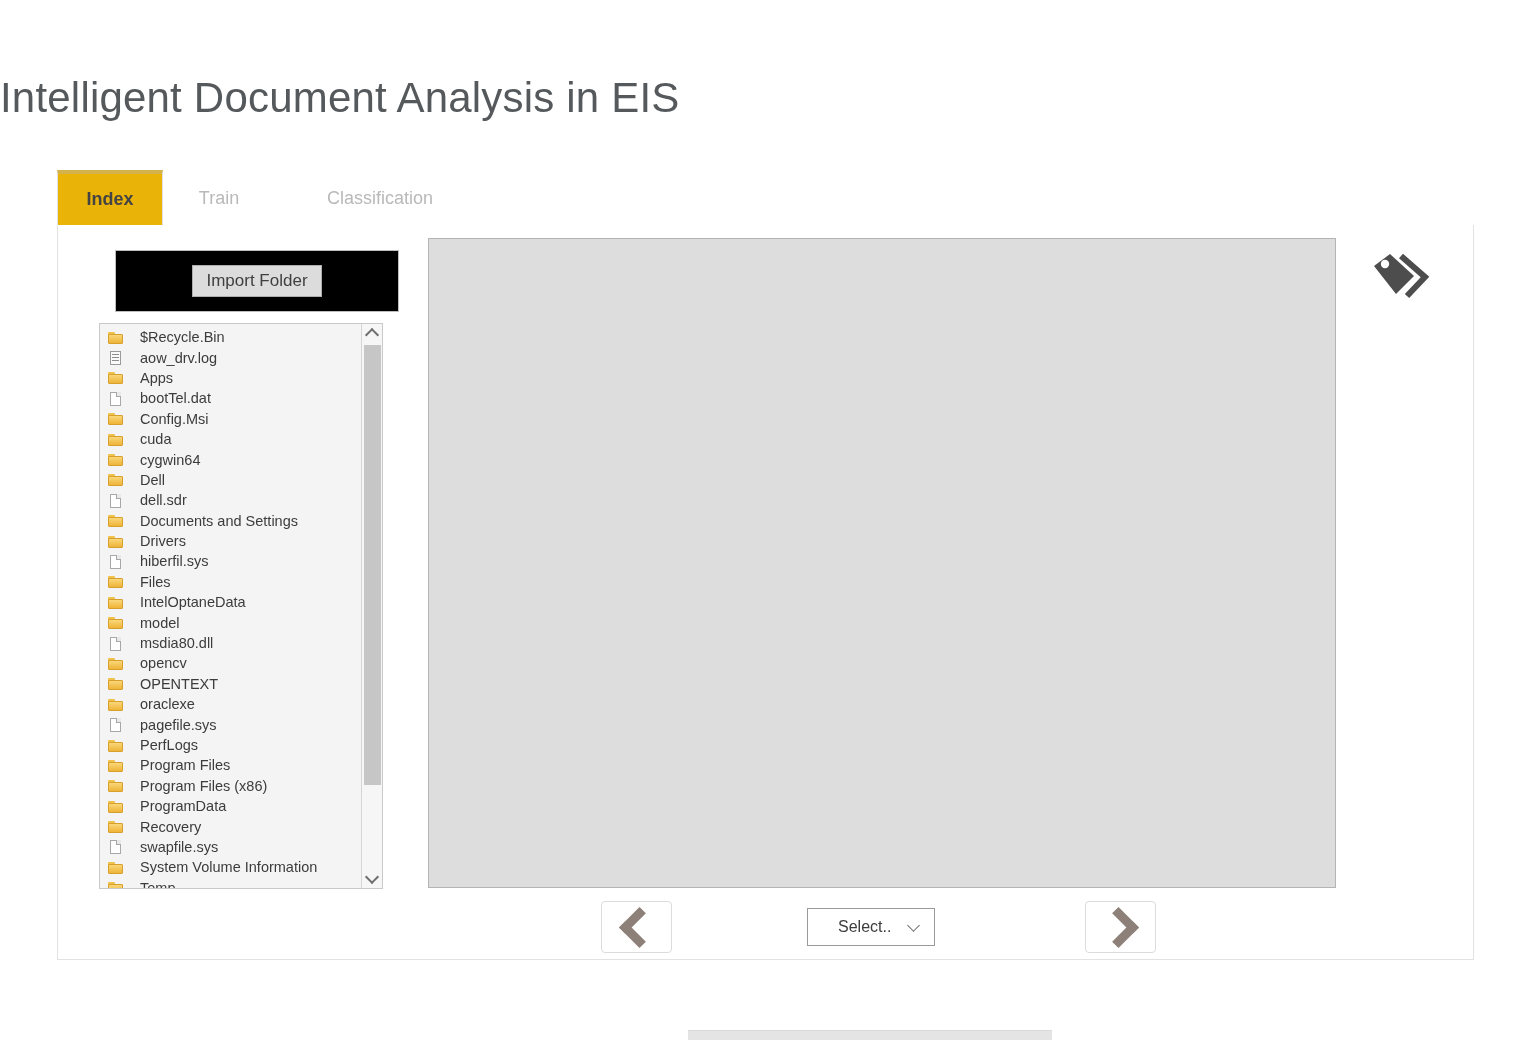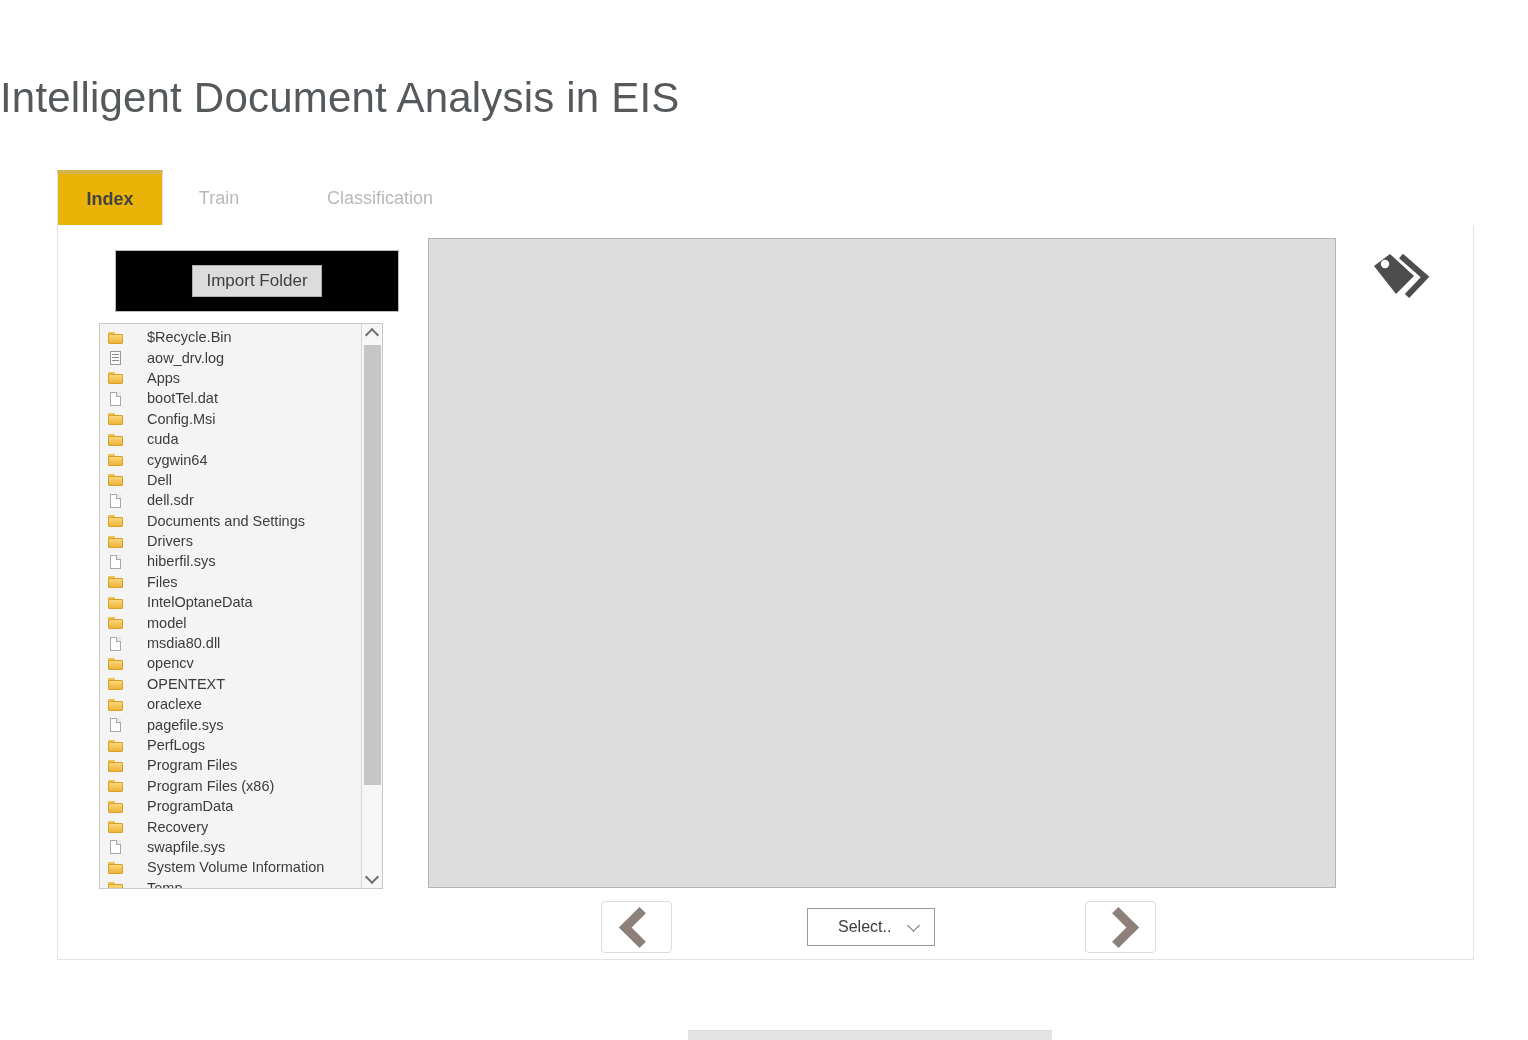--- a/index.html
+++ b/index.html
@@ -138,21 +138,21 @@
     height: 20.4px;
     display: flex;
     align-items: center;
     padding-left: 8px;
     font-size: 14.5px;
     color: #3c3c3c;
     white-space: nowrap;
     cursor: pointer;
   }
   .file-row .label {
-    margin-left: 24px;
+    margin-left: 17px;
   }
 
   
   .ico {
     width: 15px;
     height: 13px;
     position: relative;
     flex: 0 0 auto;
   }
   .ico-folder::before {

